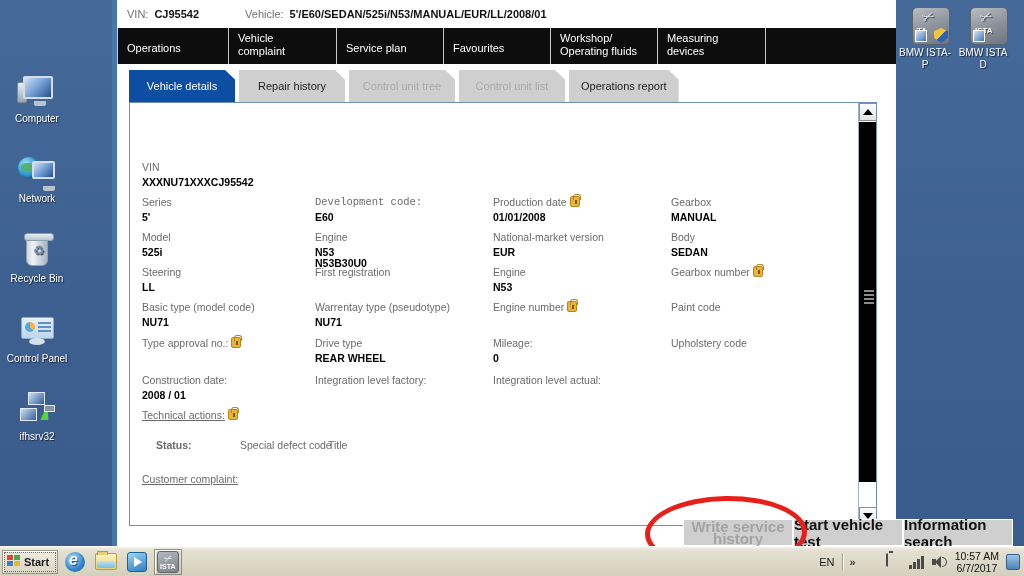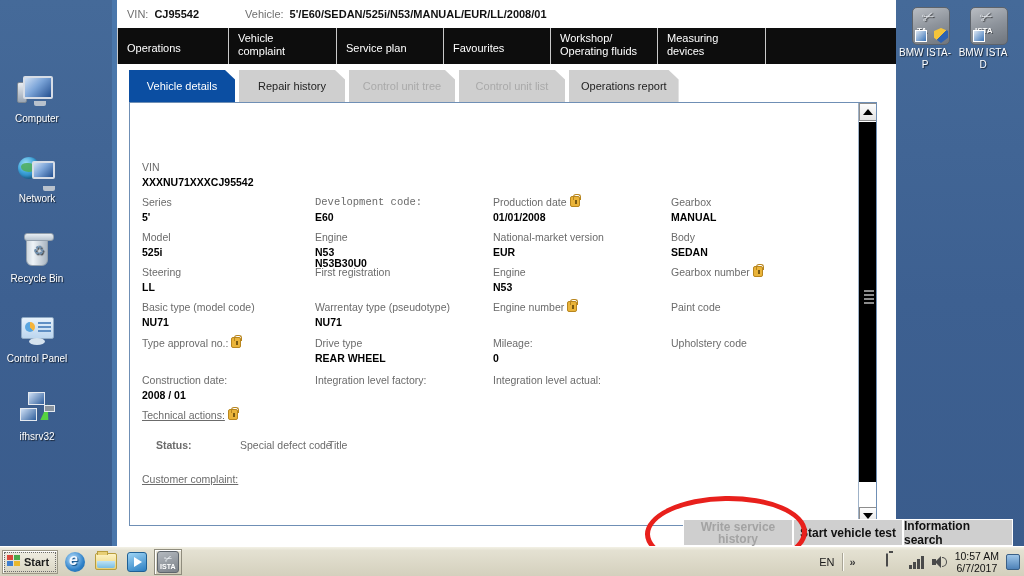--- a/index.html
+++ b/index.html
@@ -154,21 +154,21 @@
   #sthumb .grip{ position:absolute; left:4px; top:171px; width:10px; height:2px; background:#8b8b8b;
     box-shadow:0 4px 0 #8b8b8b, 0 8px 0 #8b8b8b, 0 -4px 0 #8b8b8b;}
   #sdown{ position:absolute; left:0; bottom:0;}
   #sup{ position:absolute; left:0; top:0;}
 
   
   #btnbar{ position:absolute; left:566px; top:519px; width:330px; height:27px; display:flex; }
   .abtn{
     flex:1; height:27px; background:#cfcfcf; border:1px solid #ffffff;
     display:flex; align-items:center; justify-content:center;
-    font-size:12px; font-weight:bold; color:#111;
+    font-size:15px; font-weight:bold; color:#111;
   }
   .abtn.dis{ color:#a3a3a3; font-weight:bold; }
   .abtn .two{ text-align:center; line-height:12px;}
 
   
   #annot{
     position:absolute; left:645px; top:496px; width:162px; height:74px;
     border:5px solid #e8201c; border-radius:50%; pointer-events:none;
     transform: rotate(-1deg);
   }

